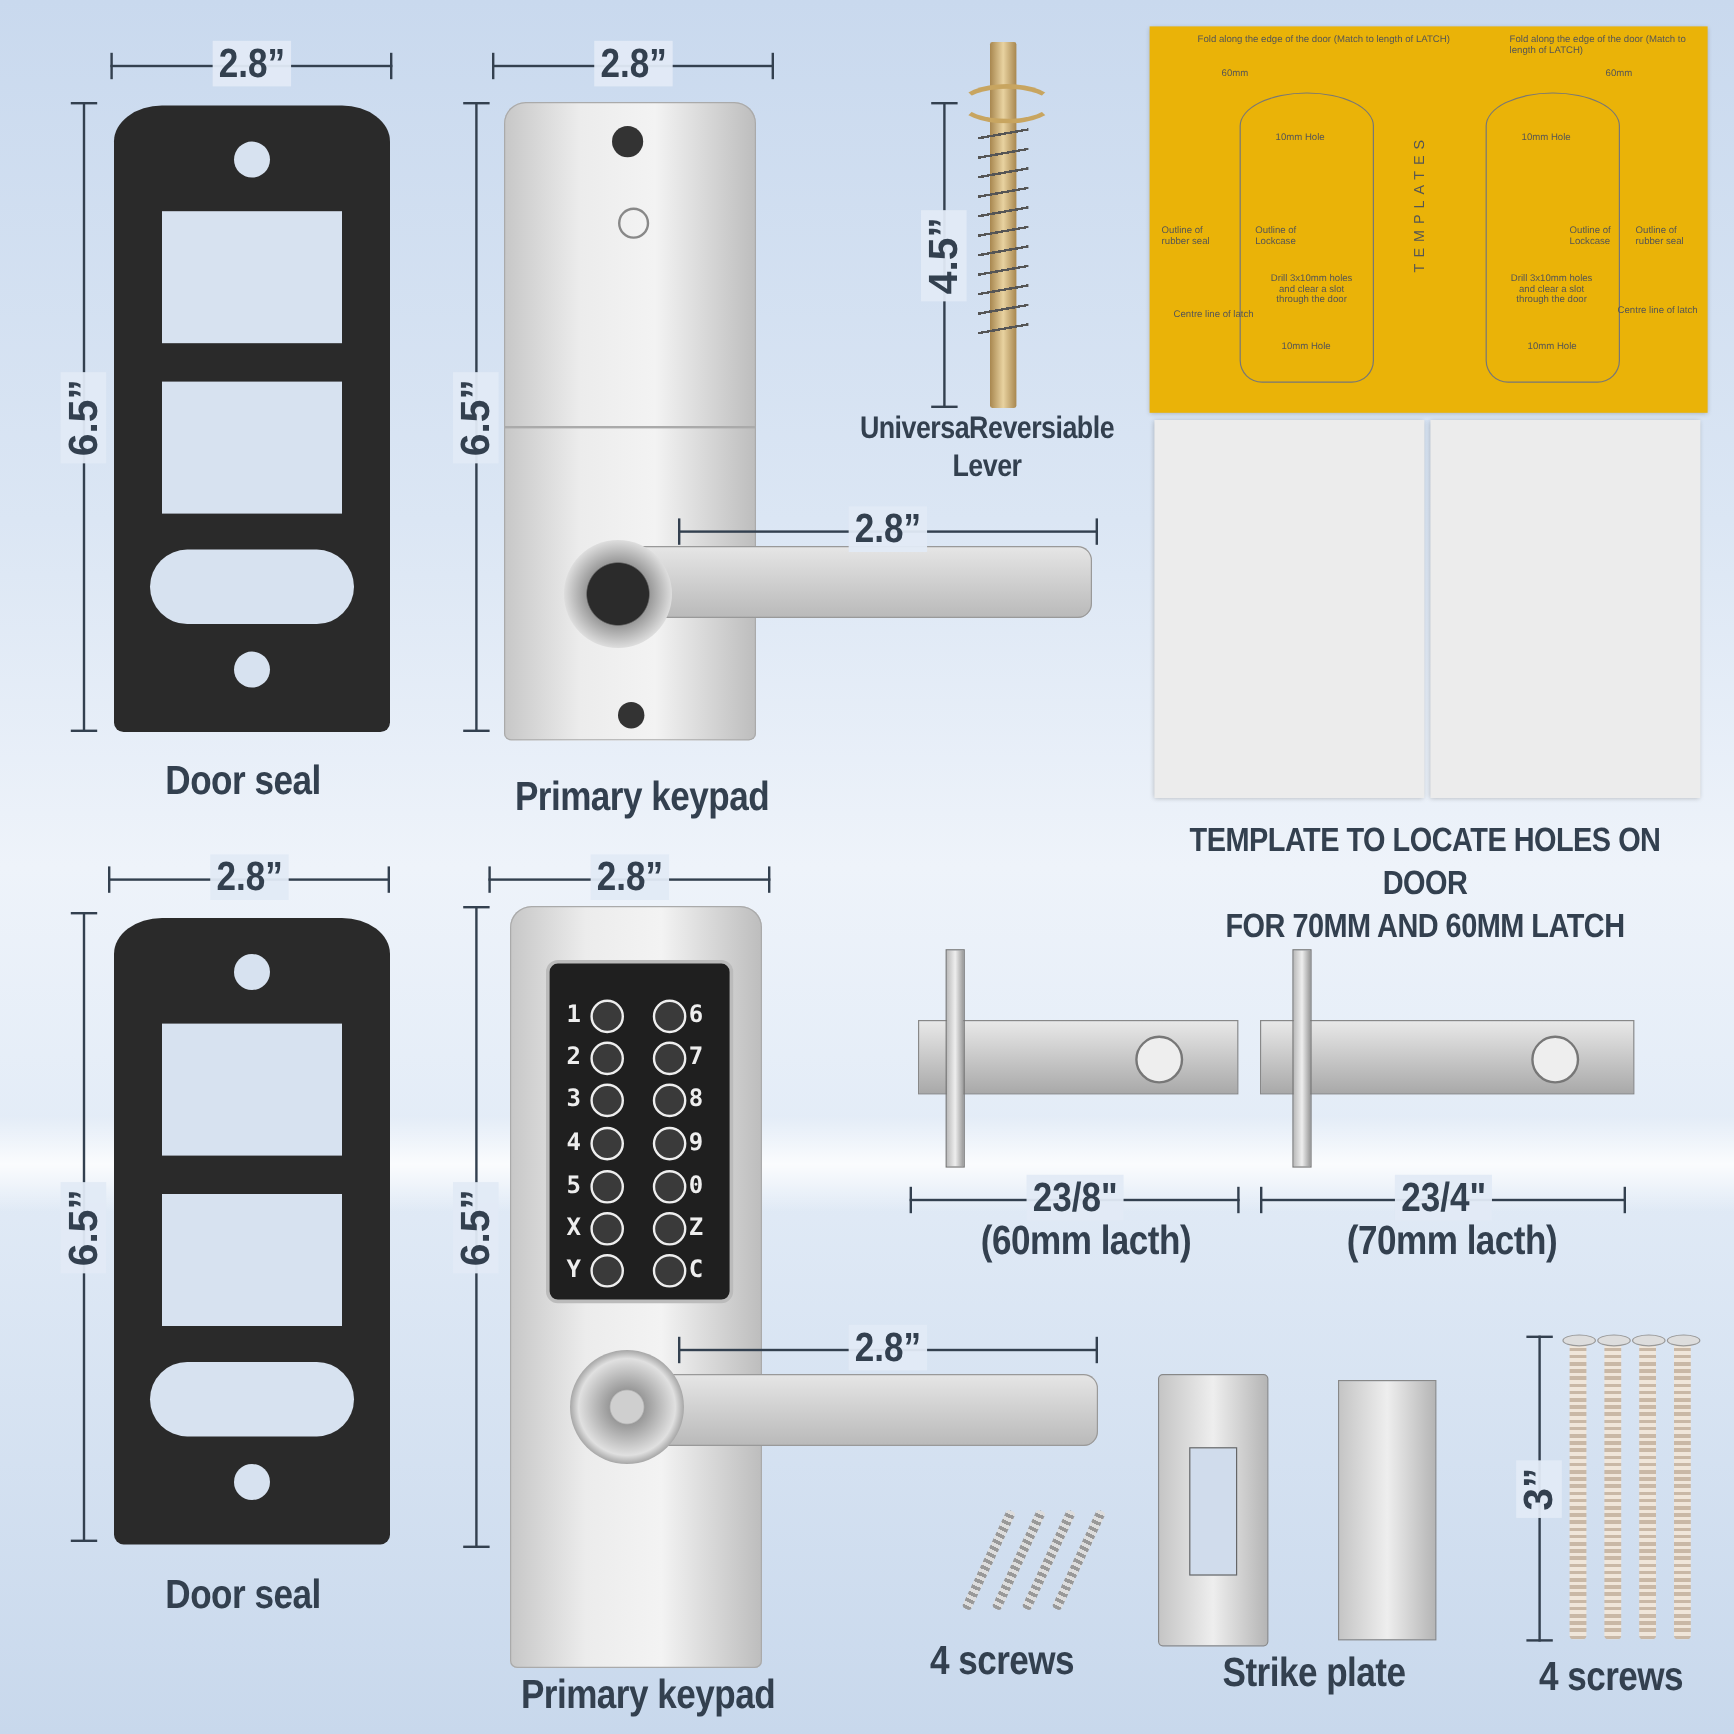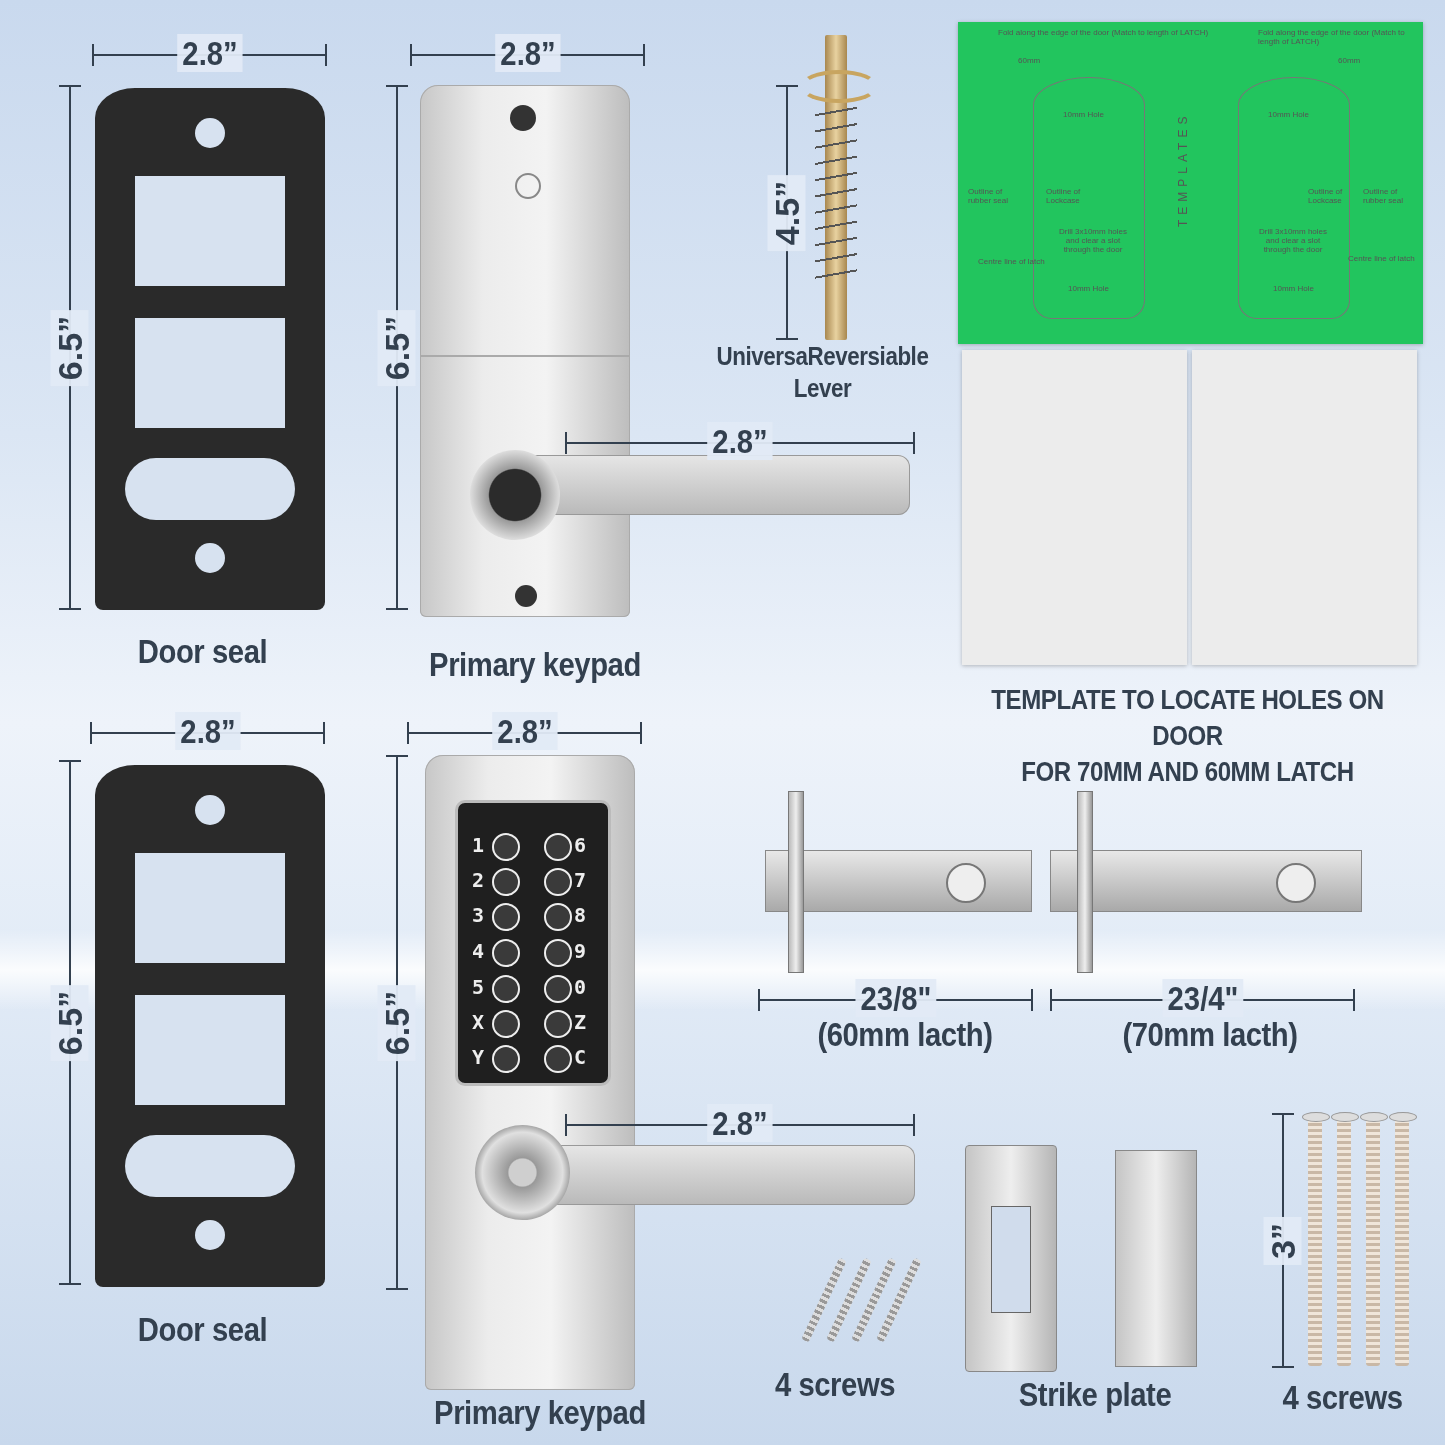--- a/index.html
+++ b/index.html
@@ -26,21 +26,21 @@
   .dim-v .txt span{background:rgba(225,234,246,.95);padding:0 6px;}
   .seal{position:absolute;background:#2a2a2a;border-radius:40px 40px 8px 8px / 30px 30px 8px 8px;}
   .seal .hole{position:absolute;background:#d7e2f0;border-radius:50%;}
   .seal .win{position:absolute;background:#d7e2f0;}
   .plate{position:absolute;background:linear-gradient(90deg,#c7c7c7,#ececec 30%,#f3f3f3 60%,#bdbdbd);border-radius:18px 18px 6px 6px;box-shadow:0 0 0 1px #aaa inset;}
   .lever{position:absolute;background:linear-gradient(180deg,#e6e6e6,#b9b9b9);border-radius:12px;box-shadow:0 0 0 1px #999 inset;}
   .knob{position:absolute;border-radius:50%;background:radial-gradient(circle,#2b2b2b 40%,#9a9a9a 42%,#dcdcdc 70%);}
   .keypad{position:absolute;background:#1f1f1f;border-radius:10px;border:3px solid #bbb;}
   .key{position:absolute;width:24px;height:24px;border-radius:50%;border:2px solid #eee;background:#3a3a3a;}
   .keychar{position:absolute;color:#eee;font-family:"DejaVu Sans Mono",monospace;font-size:20px;font-weight:bold;}
-  .sheet{position:absolute;background:#22c55e;box-shadow:0 1px 4px rgba(0,0,0,.25);}
+  .sheet{position:absolute;background:#eab308;box-shadow:0 1px 4px rgba(0,0,0,.25);}
   .sheet .outline{position:absolute;border:1.5px solid #777;border-radius:60px 60px 20px 20px/30px 30px 20px 20px;}
   .sheet .small{position:absolute;font-size:8px;color:#555;}
   .latch{position:absolute;background:linear-gradient(180deg,#e8e8e8,#a9a9a9);border:1px solid #888;}
   .latch .face{position:absolute;background:linear-gradient(90deg,#bbb,#eee,#999);border:1px solid #777;}
   .screw-s{position:absolute;width:8px;height:90px;background:repeating-linear-gradient(0deg,#999 0 3px,#ddd 3px 6px);transform:rotate(25deg);border-radius:3px;}
   .screw-l{position:absolute;width:14px;background:repeating-linear-gradient(0deg,#c9b8a6 0 3px,#f0e6da 3px 6px);border-radius:3px;}
   .screw-l::before{content:"";position:absolute;top:-6px;left:-6px;width:26px;height:8px;border-radius:50%;background:#ddd;border:1px solid #999;}
   .strike{position:absolute;background:linear-gradient(90deg,#c5c5c5,#eee,#b5b5b5);border:1px solid #888;}
 </style>
 </head>

